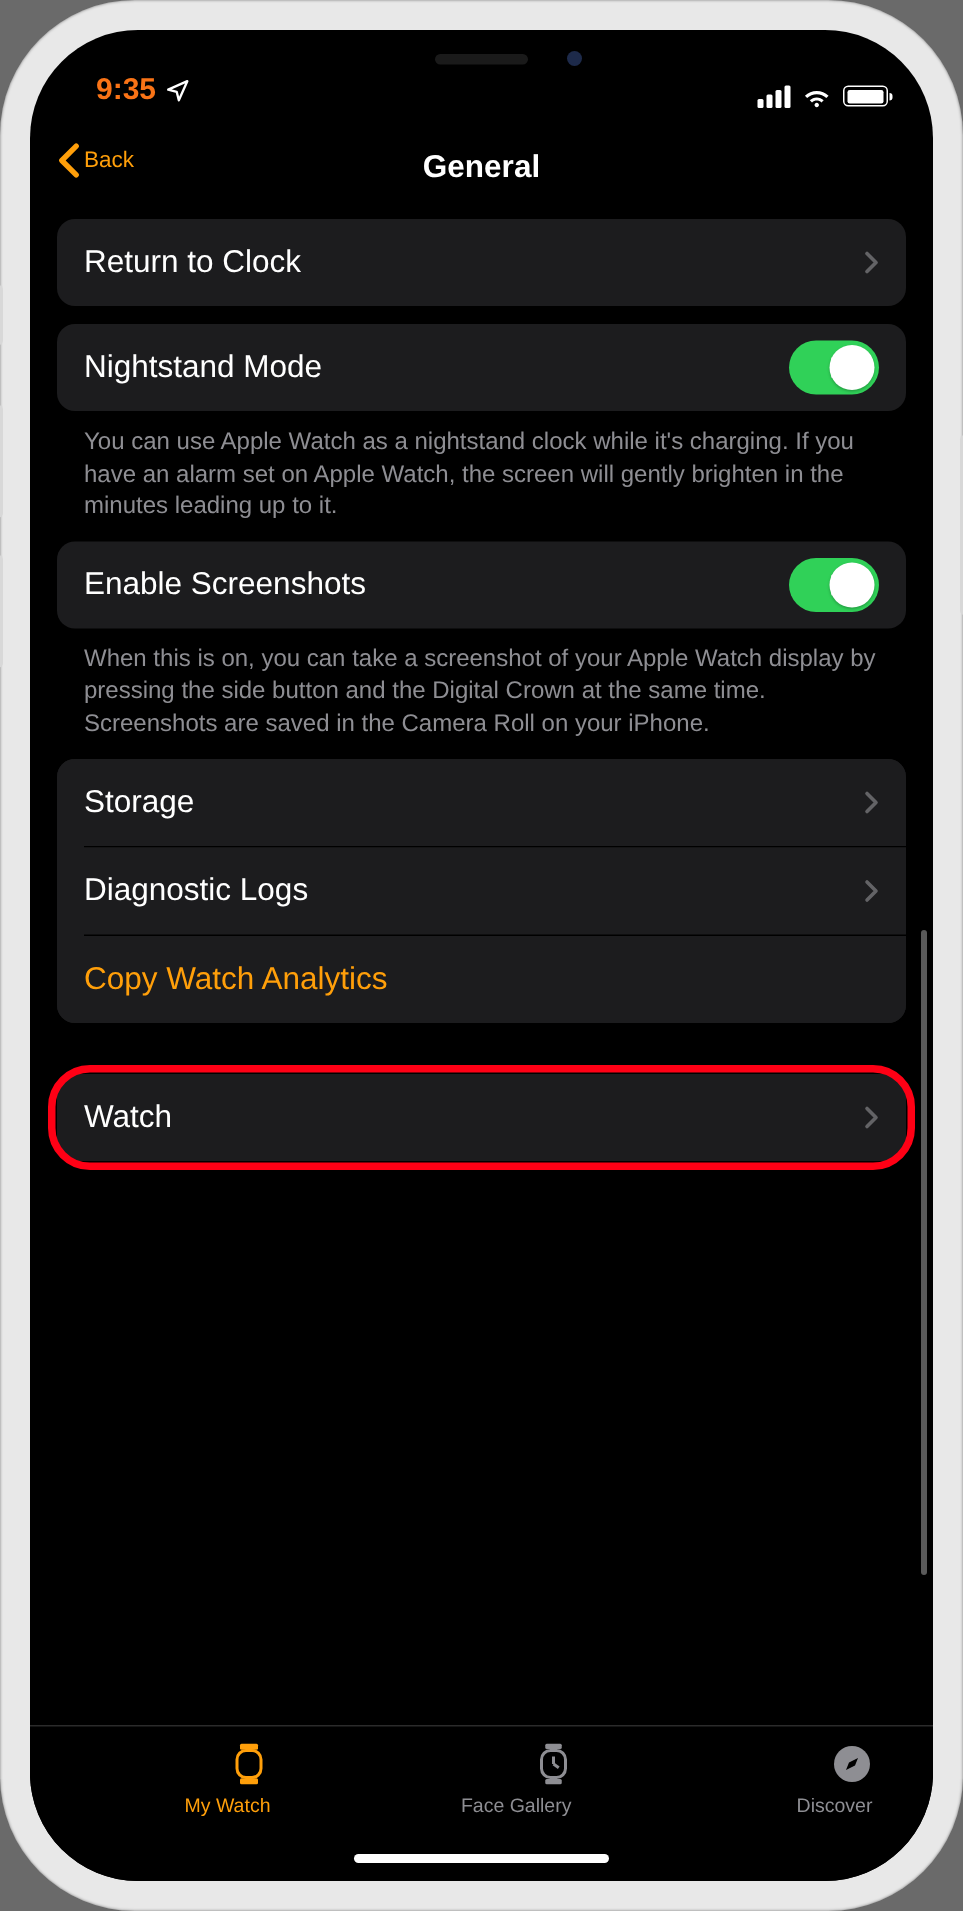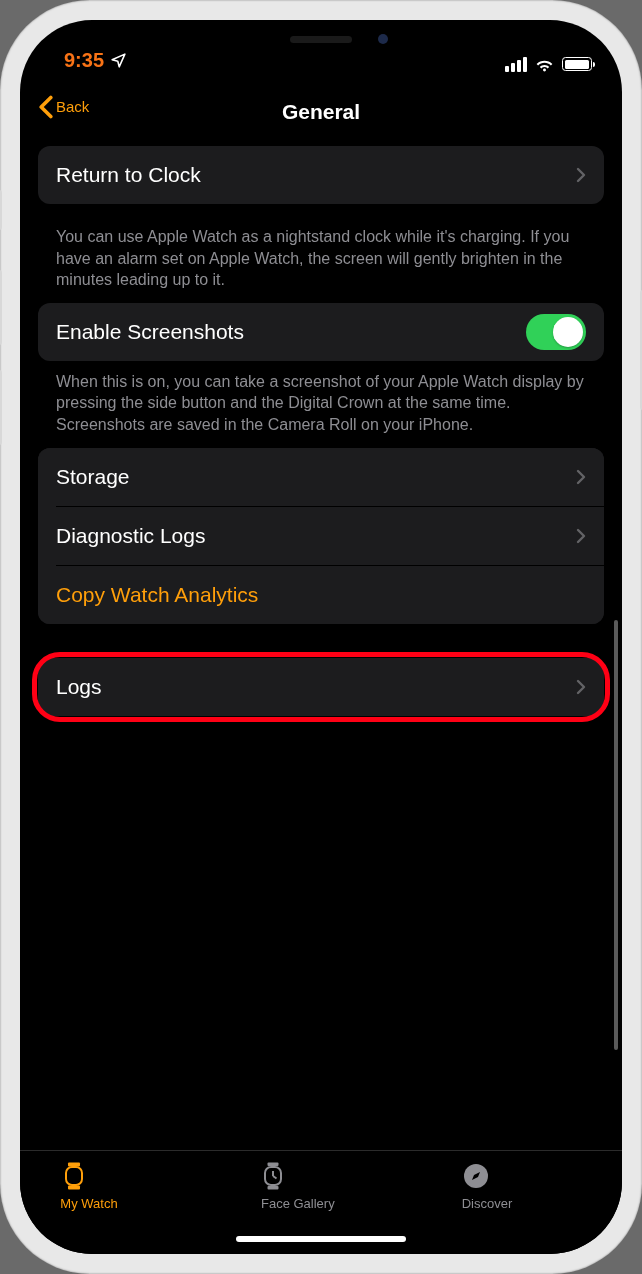--- a/index.html
+++ b/index.html
@@ -138,21 +138,21 @@
       border-radius: 28px;
       pointer-events: none;
     }
     
     .tab-bar {
       height: 104px; border-top: 0.5px solid #2b2b2b;
       display: flex; justify-content: space-around; align-items: flex-start;
       padding-top: 10px;
       background:#000;
     }
-    .tab { display: flex; flex-direction: column; align-items: flex-start; gap: 5px;
+    .tab { display: flex; flex-direction: column; align-items: flex-end; gap: 5px;
            color: #8e8e93; font-size: 13px; width: 120px;}
     .tab.active { color: #ff9f0a; }
     .tab-ic { height: 30px; display:flex; align-items:center; justify-content:center;}
     .home-ind {
       position:absolute; bottom:12px; left:50%; transform:translateX(-50%);
       width: 170px; height: 6px; background:#fff; border-radius: 3px;
     }
   </style>
 </head>
 <body>
@@ -204,20 +204,24 @@
       <div class="group">
         <div class="cell cell-single">
           <span>Return to Clock</span>
           <svg class="chev" width="10" height="16" viewBox="0 0 10 16" fill="none" stroke="#636366" stroke-width="2.4" stroke-linecap="round" stroke-linejoin="round">
               <polyline points="2 2 8 8 2 14"></polyline>
             </svg>
         </div>
       </div>
 
       <div class="group">
+        <div class="cell cell-single">
+          <span>Nightstand Mode</span>
+          <div class="toggle"></div>
+        </div>
         <div class="footer-text">You can use Apple Watch as a nightstand clock while it's charging. If you have an alarm set on Apple Watch, the screen will gently brighten in the minutes leading up to it.</div>
       </div>
 
       <div class="group">
         <div class="cell cell-single">
           <span>Enable Screenshots</span>
           <div class="toggle"></div>
         </div>
         <div class="footer-text">When this is on, you can take a screenshot of your Apple Watch display by pressing the side button and the Digital Crown at the same time. Screenshots are saved in the Camera Roll on your iPhone.</div>
       </div>
@@ -237,21 +241,21 @@
             </svg>
         </div>
         <div style="height:1px;background:#000;margin-left:18px;"></div>
         <div class="cell">
           <span class="accent">Copy Watch Analytics</span>
         </div>
       </div>
 
       <div class="group highlight" style="margin-top:34px;">
         <div class="cell cell-single">
-          <span>Logs</span>
+          <span>Watch</span>
           <svg class="chev" width="10" height="16" viewBox="0 0 10 16" fill="none" stroke="#636366" stroke-width="2.4" stroke-linecap="round" stroke-linejoin="round">
               <polyline points="2 2 8 8 2 14"></polyline>
             </svg>
         </div>
       </div>
 
       <div class="scroll-ind"></div>
     </div>
 
     <div class="tab-bar">

